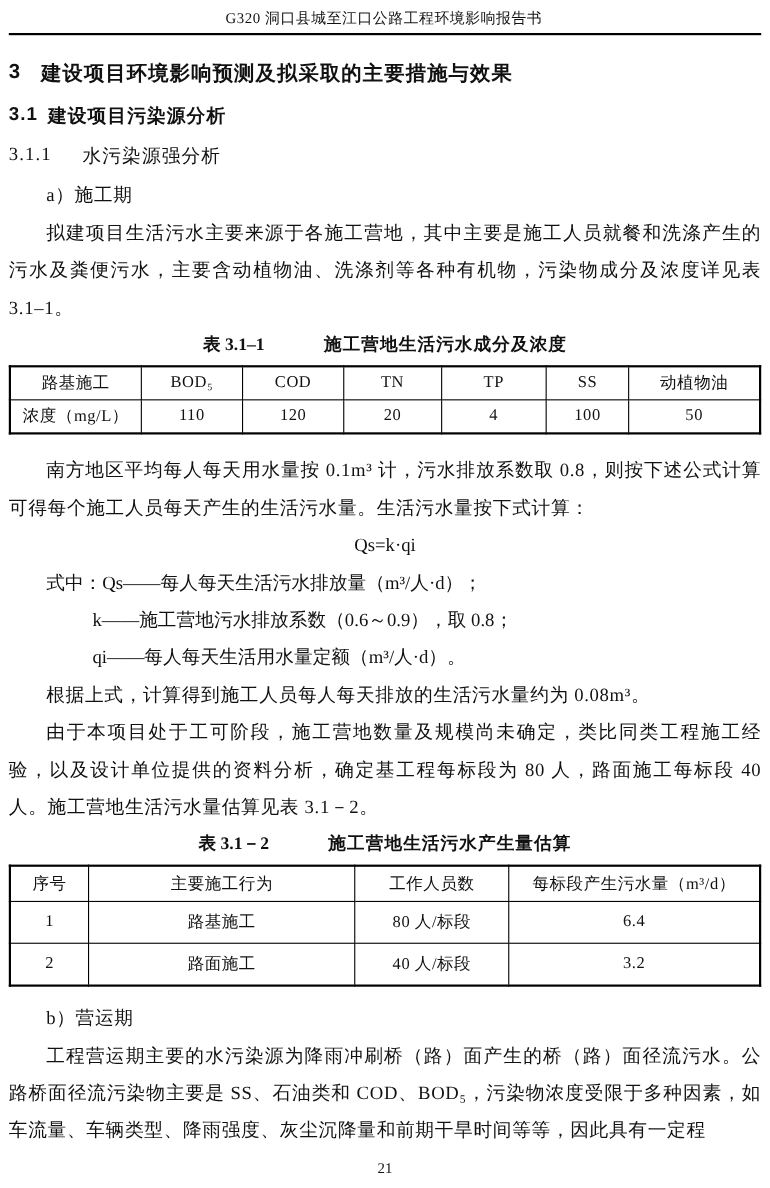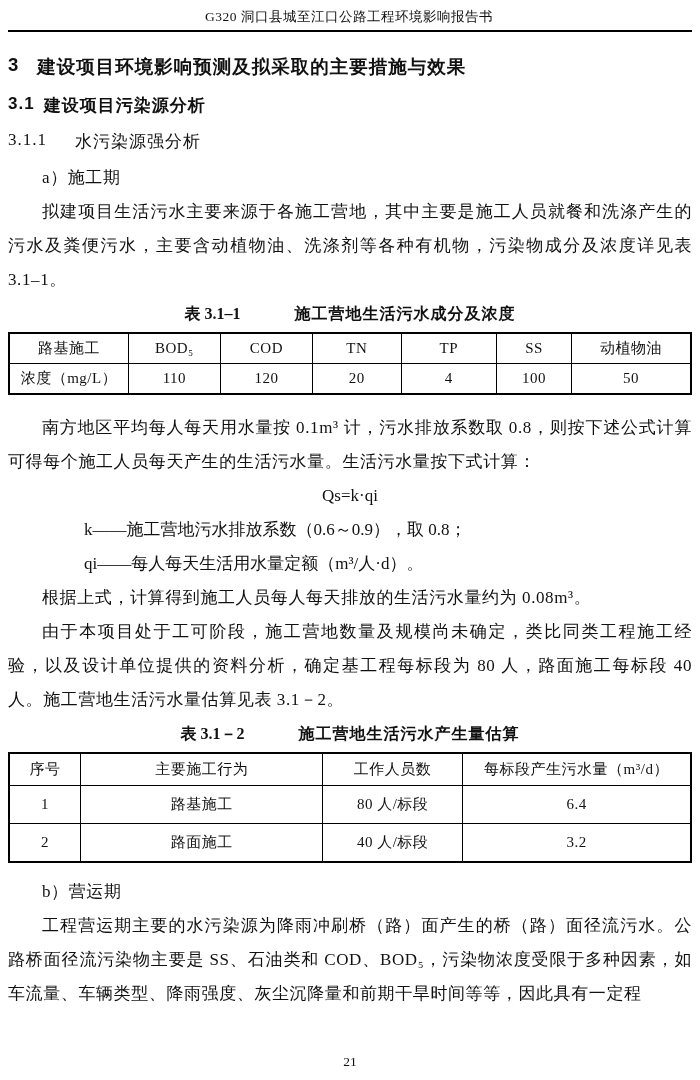--- a/index.html
+++ b/index.html
@@ -183,20 +183,21 @@
       <td>100</td>
       <td>50</td>
     </tr>
   </tbody>
     </table>
 
   <p class="para p-top16">南方地区平均每人每天用水量按 0.1m³ 计，污水排放系数取 0.8，则按下述公式计算可得每个施工人员每天产生的生活污水量。生活污水量按下式计算：</p>
 
   <p class="formula-line">Qs=k·qi</p>
 
+  <p class="term-line term-first">式中：Qs——每人每天生活污水排放量（m³/人·d）；</p>
   <p class="term-line term-indent">k——施工营地污水排放系数（0.6～0.9），取 0.8；</p>
   <p class="term-line term-indent">qi——每人每天生活用水量定额（m³/人·d）。</p>
 
   <p class="para">根据上式，计算得到施工人员每人每天排放的生活污水量约为 0.08m³。</p>
 
   <p class="para">由于本项目处于工可阶段，施工营地数量及规模尚未确定，类比同类工程施工经验，以及设计单位提供的资料分析，确定基工程每标段为 80 人，路面施工每标段 40 人。施工营地生活污水量估算见表 3.1－2。</p>
 
   <div class="caption">
     <span class="cap-num">表 3.1－2</span>
     <span class="cap-title">施工营地生活污水产生量估算</span>

